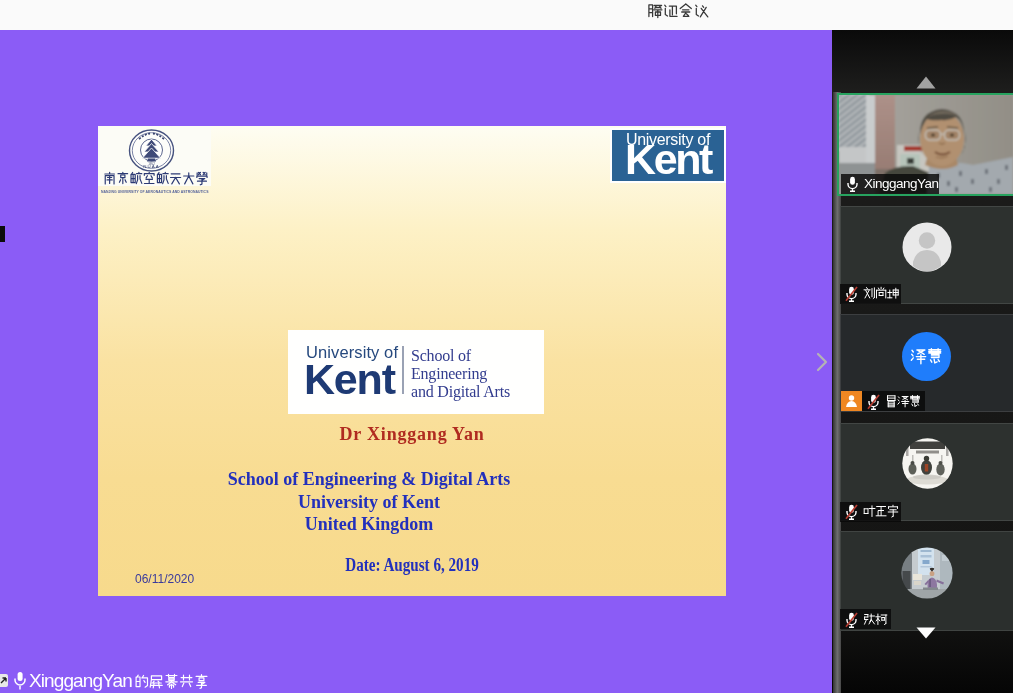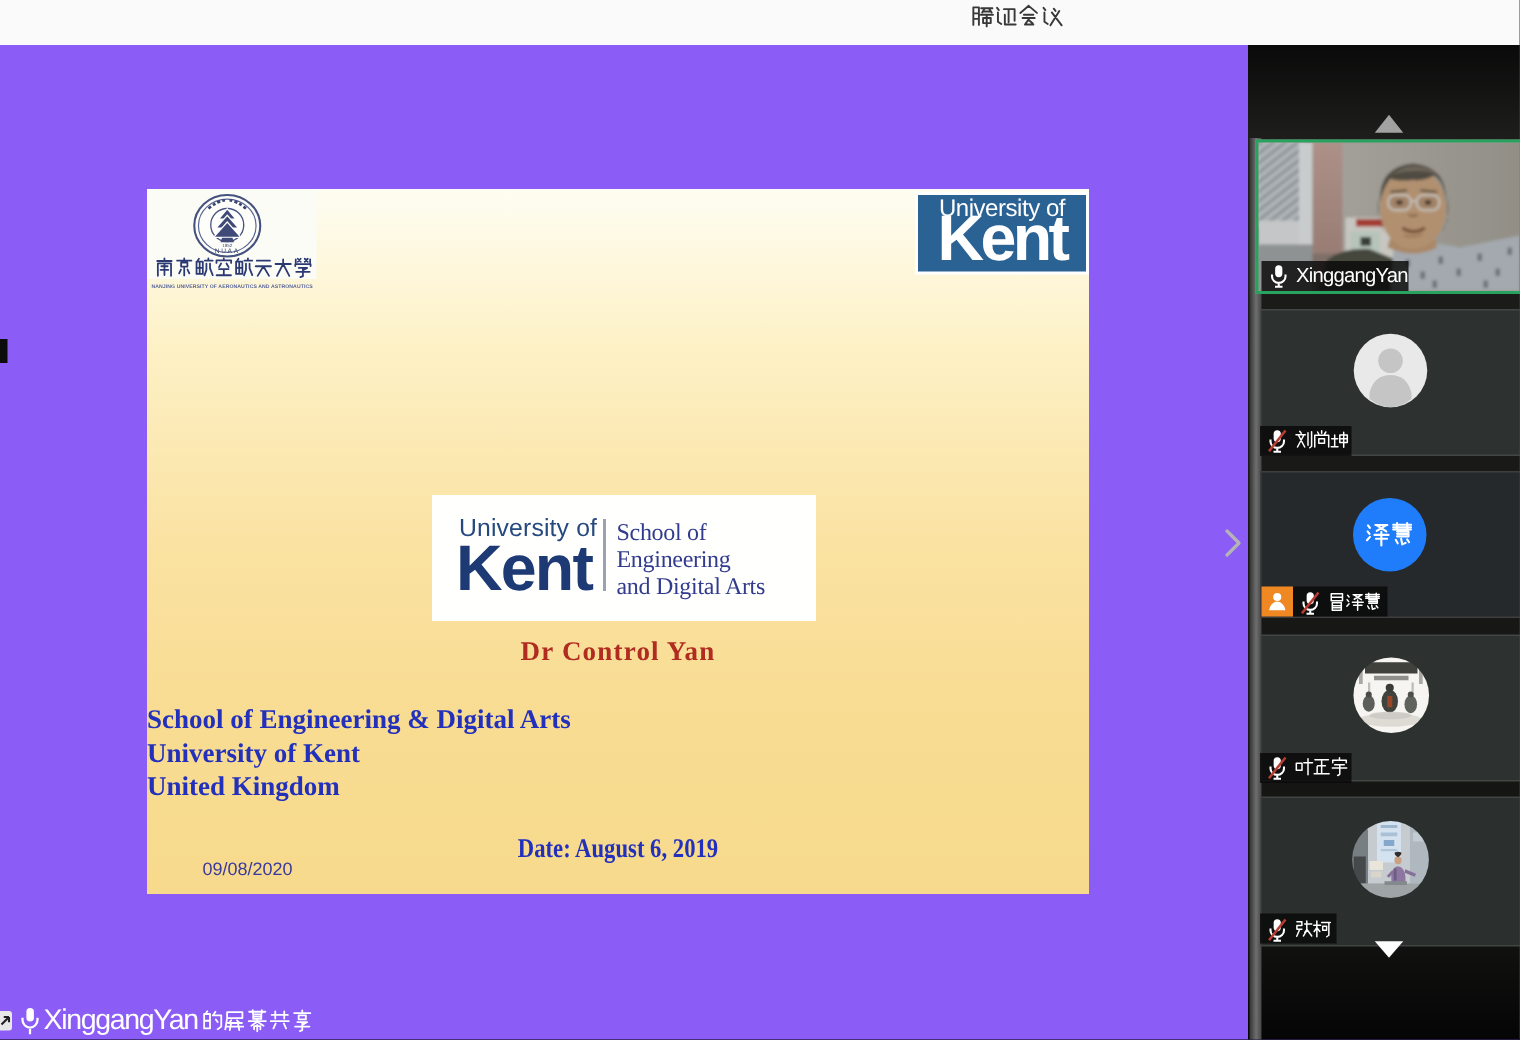--- a/index.html
+++ b/index.html
@@ -48,26 +48,26 @@
 <div class="abs" style="left:0;top:2.5px;width:116px;text-align:center;color:#fff;font-size:16px;letter-spacing:-0.3px">University of</div>
 <div class="abs" style="left:0;top:6.5px;width:116px;text-align:center;color:#fff;font-size:43px;font-weight:bold;letter-spacing:-2.4px">Kent</div>
 </div>
 <div class="abs" style="left:190px;top:204px;width:256px;height:84px;background:#fffffe">
 <div class="abs" style="left:18px;top:13px;color:#26497e;font-size:16.5px;letter-spacing:0.1px">University of</div>
 <div class="abs" style="left:16px;top:25px;color:#1e3a74;font-size:43px;font-weight:bold;letter-spacing:-1.2px">Kent</div>
 <div class="abs" style="left:113.5px;top:16px;width:2px;height:48px;background:#9aa2b4"></div>
 <div class="abs" style="left:123px;top:16.5px;color:#323c8e;font-family:'Liberation Serif',serif;font-weight:normal;font-size:16px;letter-spacing:-0.2px;line-height:18.4px">School of<br>Engineering<br>and Digital Arts</div>
 </div>
 <div class="abs" style="left:0;top:297.5px;width:628px;text-align:center;color:#b02b20;
-font-family:'Liberation Serif',serif;font-weight:bold;font-size:18px;letter-spacing:0.8px">Dr Control Yan</div>
-<div class="abs" style="left:0;top:342px;width:542px;text-align:left;color:#2230bc;
+font-family:'Liberation Serif',serif;font-weight:bold;font-size:18px;letter-spacing:0.8px">Dr Xinggang Yan</div>
+<div class="abs" style="left:0;top:342px;width:542px;text-align:center;color:#2230bc;
 font-family:'Liberation Serif',serif;font-weight:bold;font-size:18px;line-height:22.6px">School of Engineering &amp; Digital Arts<br>University of Kent<br>United Kingdom</div>
 <div class="abs" style="left:0;top:429px;width:628px;text-align:center;color:#2230bc;
 font-family:'Liberation Serif',serif;font-weight:bold;font-size:18px;transform:scaleX(0.84)">Date: August 6, 2019</div>
-<div class="abs" style="left:37px;top:446px;color:#3a3a9c;font-size:12px">09/08/2020</div>
+<div class="abs" style="left:37px;top:446px;color:#3a3a9c;font-size:12px">06/11/2020</div>
 </div>
 <svg class="abs" style="left:814px;top:350px" width="16" height="24" viewBox="0 0 16 24">
 <path d="M4 4 L12 12 L4 20" fill="none" stroke="#b4b4b4" stroke-width="2.2" stroke-linecap="round" stroke-linejoin="round"></path>
     </svg>
 <div class="abs" style="left:832px;top:30px;width:181px;height:663px;
 background:linear-gradient(180deg,#0a0a0a 0%,#1d1d1c 9%,#171716 60%,#141413 88%,#050505 100%)">
 <div class="abs" style="left:0.5px;top:62px;width:8.5px;height:601px;
 background:linear-gradient(90deg,#333 0%,#6e6e6e 55%,#464646 100%)"></div>
 <svg class="abs" style="left:84px;top:46px" width="20" height="13" viewBox="0 0 20 13">
 <path d="M10 0.5 L19.5 12.5 L0.5 12.5 Z" fill="#a2a2a2"></path>

